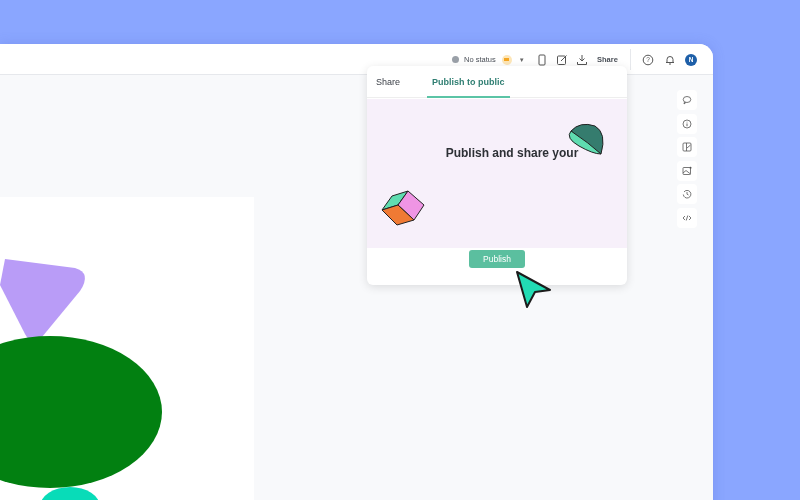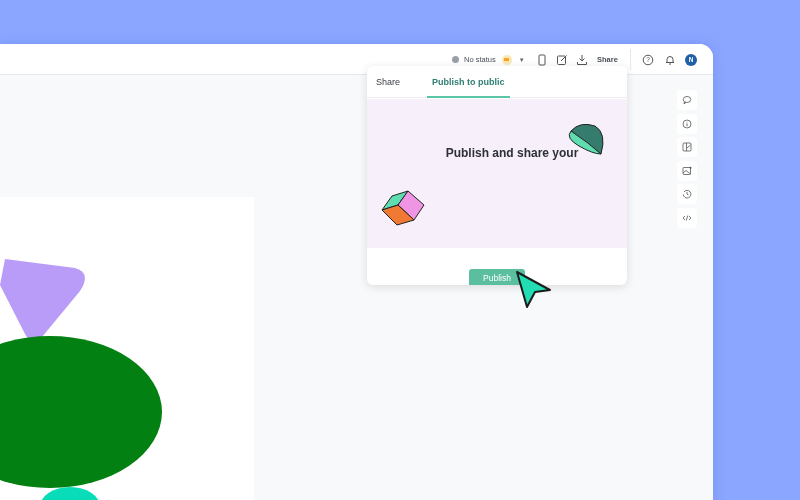--- a/index.html
+++ b/index.html
@@ -17,21 +17,21 @@
   .avatar { width: 12px; height: 12px; border-radius: 50%; background: #1e5fa8; color: #fff; font-size: 6.5px; font-weight: bold; display: flex; align-items: center; justify-content: center; }
   .canvas { position: absolute; left: 0; top: 153px; width: 254px; height: 320px; background: #fff; overflow: hidden; }
   .rightbar { position: absolute; left: 677px; top: 46px; width: 20px; }
   .rb-btn { width: 20px; height: 20px; background: #fff; border-radius: 4px; margin-bottom: 3.6px; display: flex; align-items: center; justify-content: center; }
   .popover { position: absolute; left: 367px; top: 66px; width: 260px; height: 219px; background: #fff; border-radius: 6px; box-shadow: 0 2px 10px rgba(0,0,0,0.12); overflow: hidden; }
   .tabs { position: absolute; left: 0; top: 0; width: 100%; height: 32px; border-bottom: 1px solid #eee; }
   .tab { position: absolute; top: 0; height: 32px; line-height: 32px; font-size: 9px; color: #3c4048; }
   .tab.active { color: #2f7e72; font-weight: bold; border-bottom: 2px solid #5bc4a6; }
   .promo { position: absolute; left: 0; top: 33px; width: 100%; height: 149px; background: #f7f0fa; }
   .promo-text { position: absolute; left: 50px; top: 44px; width: 190px; text-align: center; font-size: 12px; font-weight: bold; color: #2d3035; line-height: 21px; }
-  .publish-btn { position: absolute; left: 102px; top: 203px; width: 56px; height: 18px; background: #5bbf9f; color: #fff; border: none; border-radius: 3px; font-size: 8.5px; font-family: "Liberation Sans", sans-serif; }
+  .publish-btn { position: absolute; left: 102px; top: 184px; width: 56px; height: 18px; background: #5bbf9f; color: #fff; border: none; border-radius: 3px; font-size: 8.5px; font-family: "Liberation Sans", sans-serif; }
   .cursor { position: absolute; left: 515px; top: 270px; }
 </style>
 </head>
 <body>
 
 <div class="window">
   <div class="topbar">
     <div class="tb-item" style="left:452px;">
       <span class="status-dot"></span>
       <span>No status</span>

